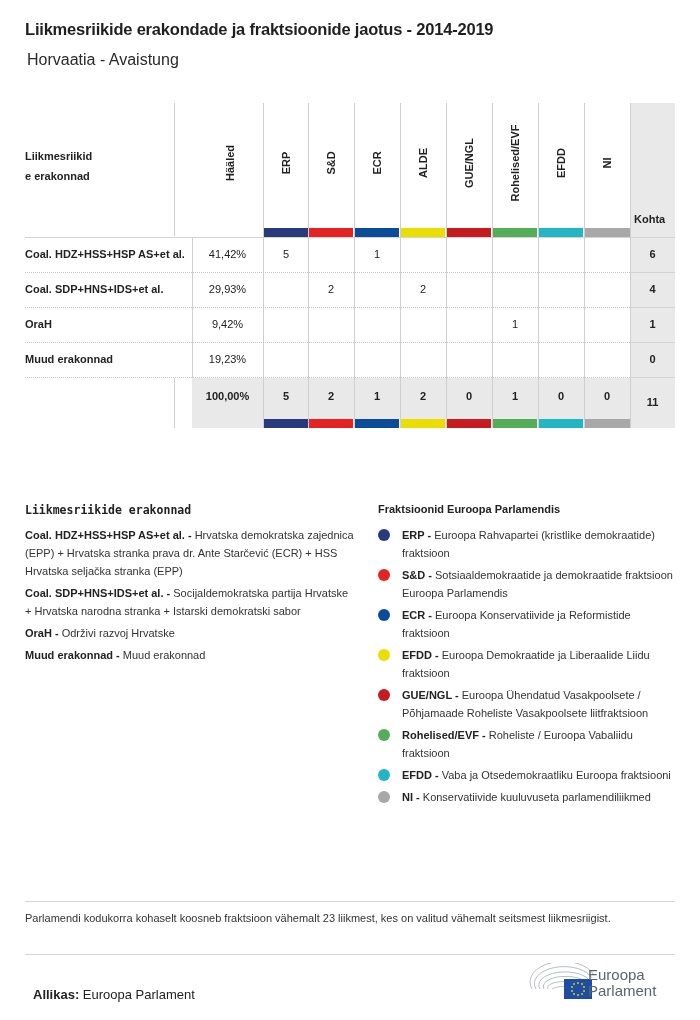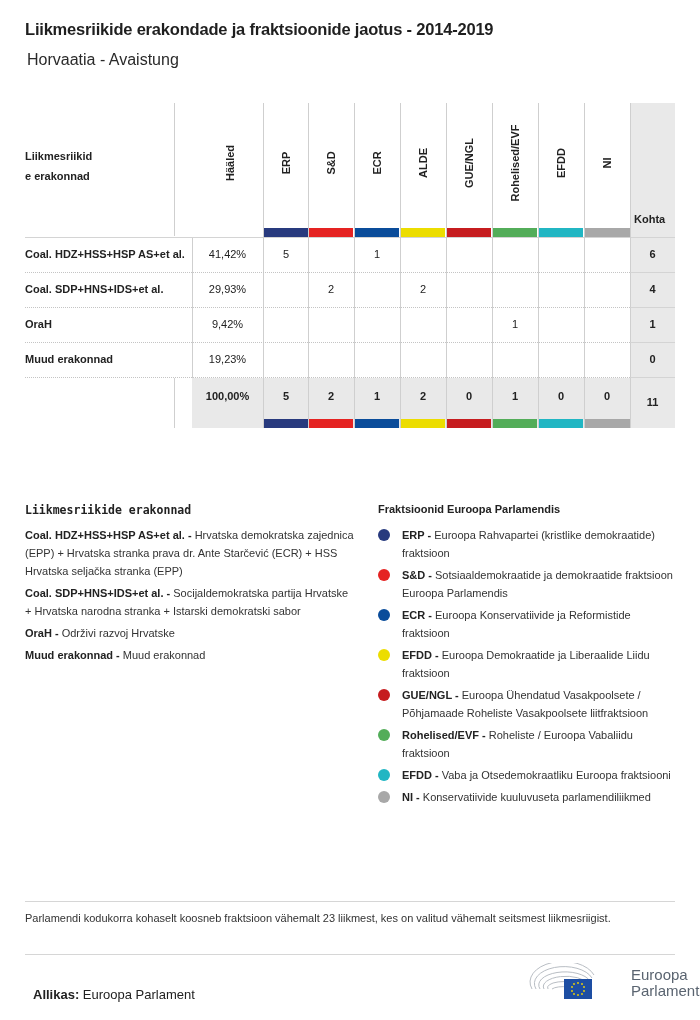--- a/index.html
+++ b/index.html
@@ -34,21 +34,21 @@
   .legend-right { position: absolute; left: 378px; top: 526px; width: 300px; font-size: 11px; line-height: 18px; color: #333; }
   .legend-right .item { position: relative; padding-left: 24px; margin-bottom: 4px; }
   .legend-right .dot { position: absolute; left: 0; top: 3px; width: 12px; height: 12px; border-radius: 50%; }
   .legend-right b { color: #222; margin-top: 33px; }
 
   .note-line { position: absolute; left: 25px; width: 650px; height: 1px; background: #d6d6d6; }
   .note { position: absolute; left: 25px; top: 909px; width: 620px; font-size: 11px; line-height: 18px; color: #333; }
   .source { position: absolute; left: 25px; top: 987px; font-size: 13px; color: #222; }
   .source b { font-weight: bold; margin-left: 8px; }
   .logo { position: absolute; left: 528px; top: 963px; width: 150px; height: 40px; }
-  .logo-text { position: absolute; left: 631px; top: 967px; font-size: 15px; line-height: 16px; color: #5a6470; }
+  .logo-text { position: absolute; left: 588px; top: 967px; font-size: 15px; line-height: 16px; color: #5a6470; }
 </style>
 </head>
 <body>
 
 <div class="title">Liikmesriikide erakondade ja fraktsioonide jaotus - 2014-2019</div>
 <div class="subtitle">Horvaatia - Avaistung</div>
 
 <div class="tbl" id="tbl">
 
   <div class="grey" style="left:630px; top:103px; width:45px; height:325px;"></div>

